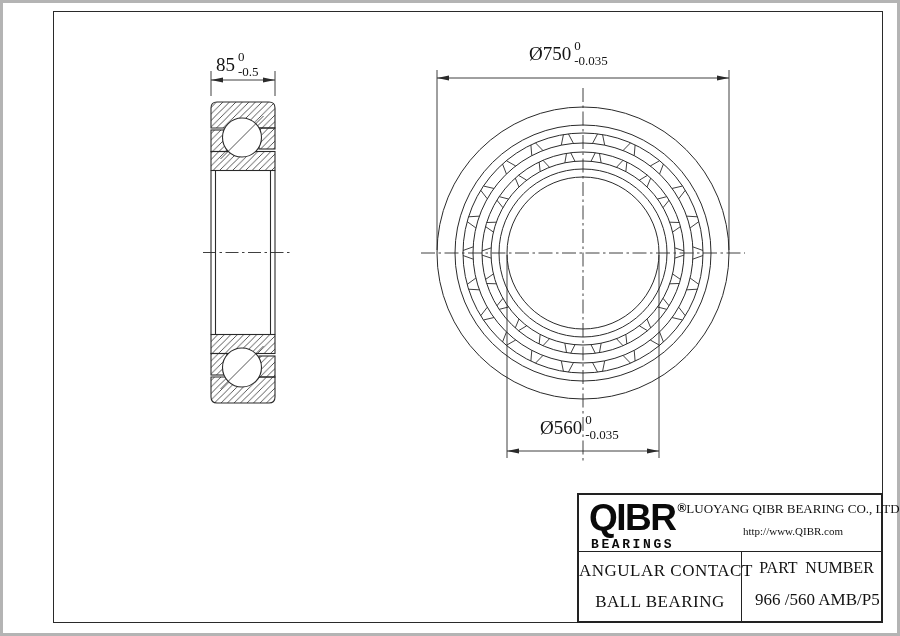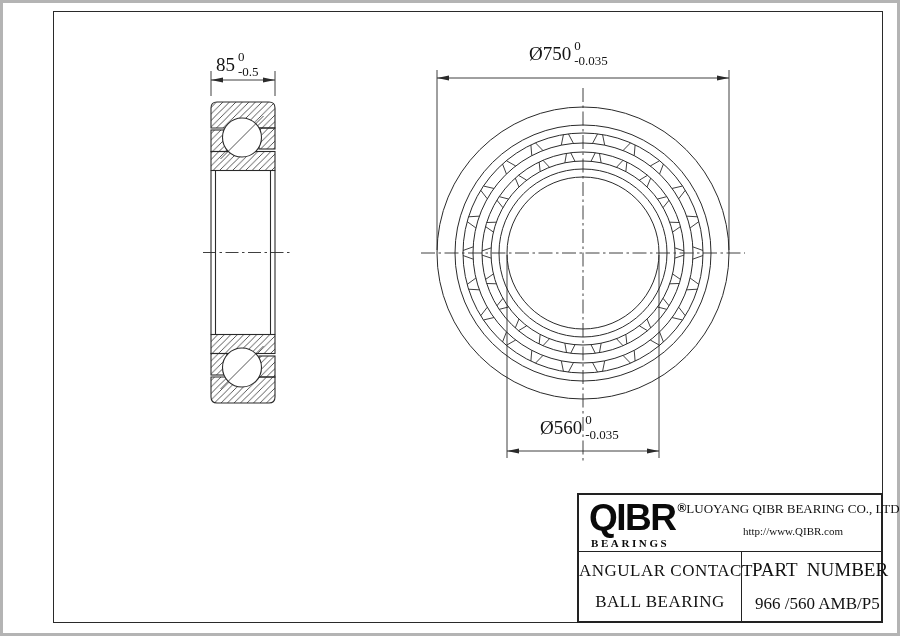--- a/index.html
+++ b/index.html
@@ -28,31 +28,31 @@
     border:2px solid #222;box-sizing:border-box;background:#fff;color:#111;
   }
   .tb-top{height:57px;border-bottom:1.5px solid #222;box-sizing:border-box;
           display:flex;align-items:stretch;}
   .tb-logo{width:118px;padding:4px 0 0 10px;}
   .logo-row{white-space:nowrap;}
   .logo-text{font-family:"Liberation Sans",sans-serif;font-weight:900;
              font-size:37px;line-height:1;letter-spacing:-1.5px;color:#0a0a0a;}
   .logo-reg{font-family:"Liberation Sans",sans-serif;font-size:12px;font-weight:700;
             vertical-align:18px;margin-left:2px;}
-  .logo-sub{font-family:Liberation Serif, serif;font-weight:700;font-size:11px;
+  .logo-sub{font-family:Liberation Mono, monospace;font-weight:700;font-size:13px;
             letter-spacing:2.6px;margin-top:1px;margin-left:2px;color:#0a0a0a;}
   .tb-company{flex:1;text-align:center;padding-top:6px;}
   .company-name{font-size:13px;white-space:pre;}
   .company-url{font-size:11px;margin-top:8px;white-space:pre;}
   .tb-bottom{display:flex;height:69px;}
   .tb-product{width:163px;border-right:1.5px solid #222;box-sizing:border-box;
               text-align:center;padding-top:9px;font-size:17px;}
   .tb-product div{margin-bottom:11px;letter-spacing:0.5px;white-space:pre;}
   .tb-part{flex:1;padding:7px 0 0 10px;}
-  .part-label{font-size:19px;white-space:pre;text-align:center;}
+  .part-label{font-size:16px;white-space:pre;text-align:center;}
   .part-value{font-size:17px;margin-top:13px;margin-left:3px;white-space:pre;}
 </style>
 </head>
 <body>
 
 <div class="page">
 
   <div class="frame"></div>
 
   <svg class="cad" id="cad" width="900" height="636" viewBox="0 0 900 636">

